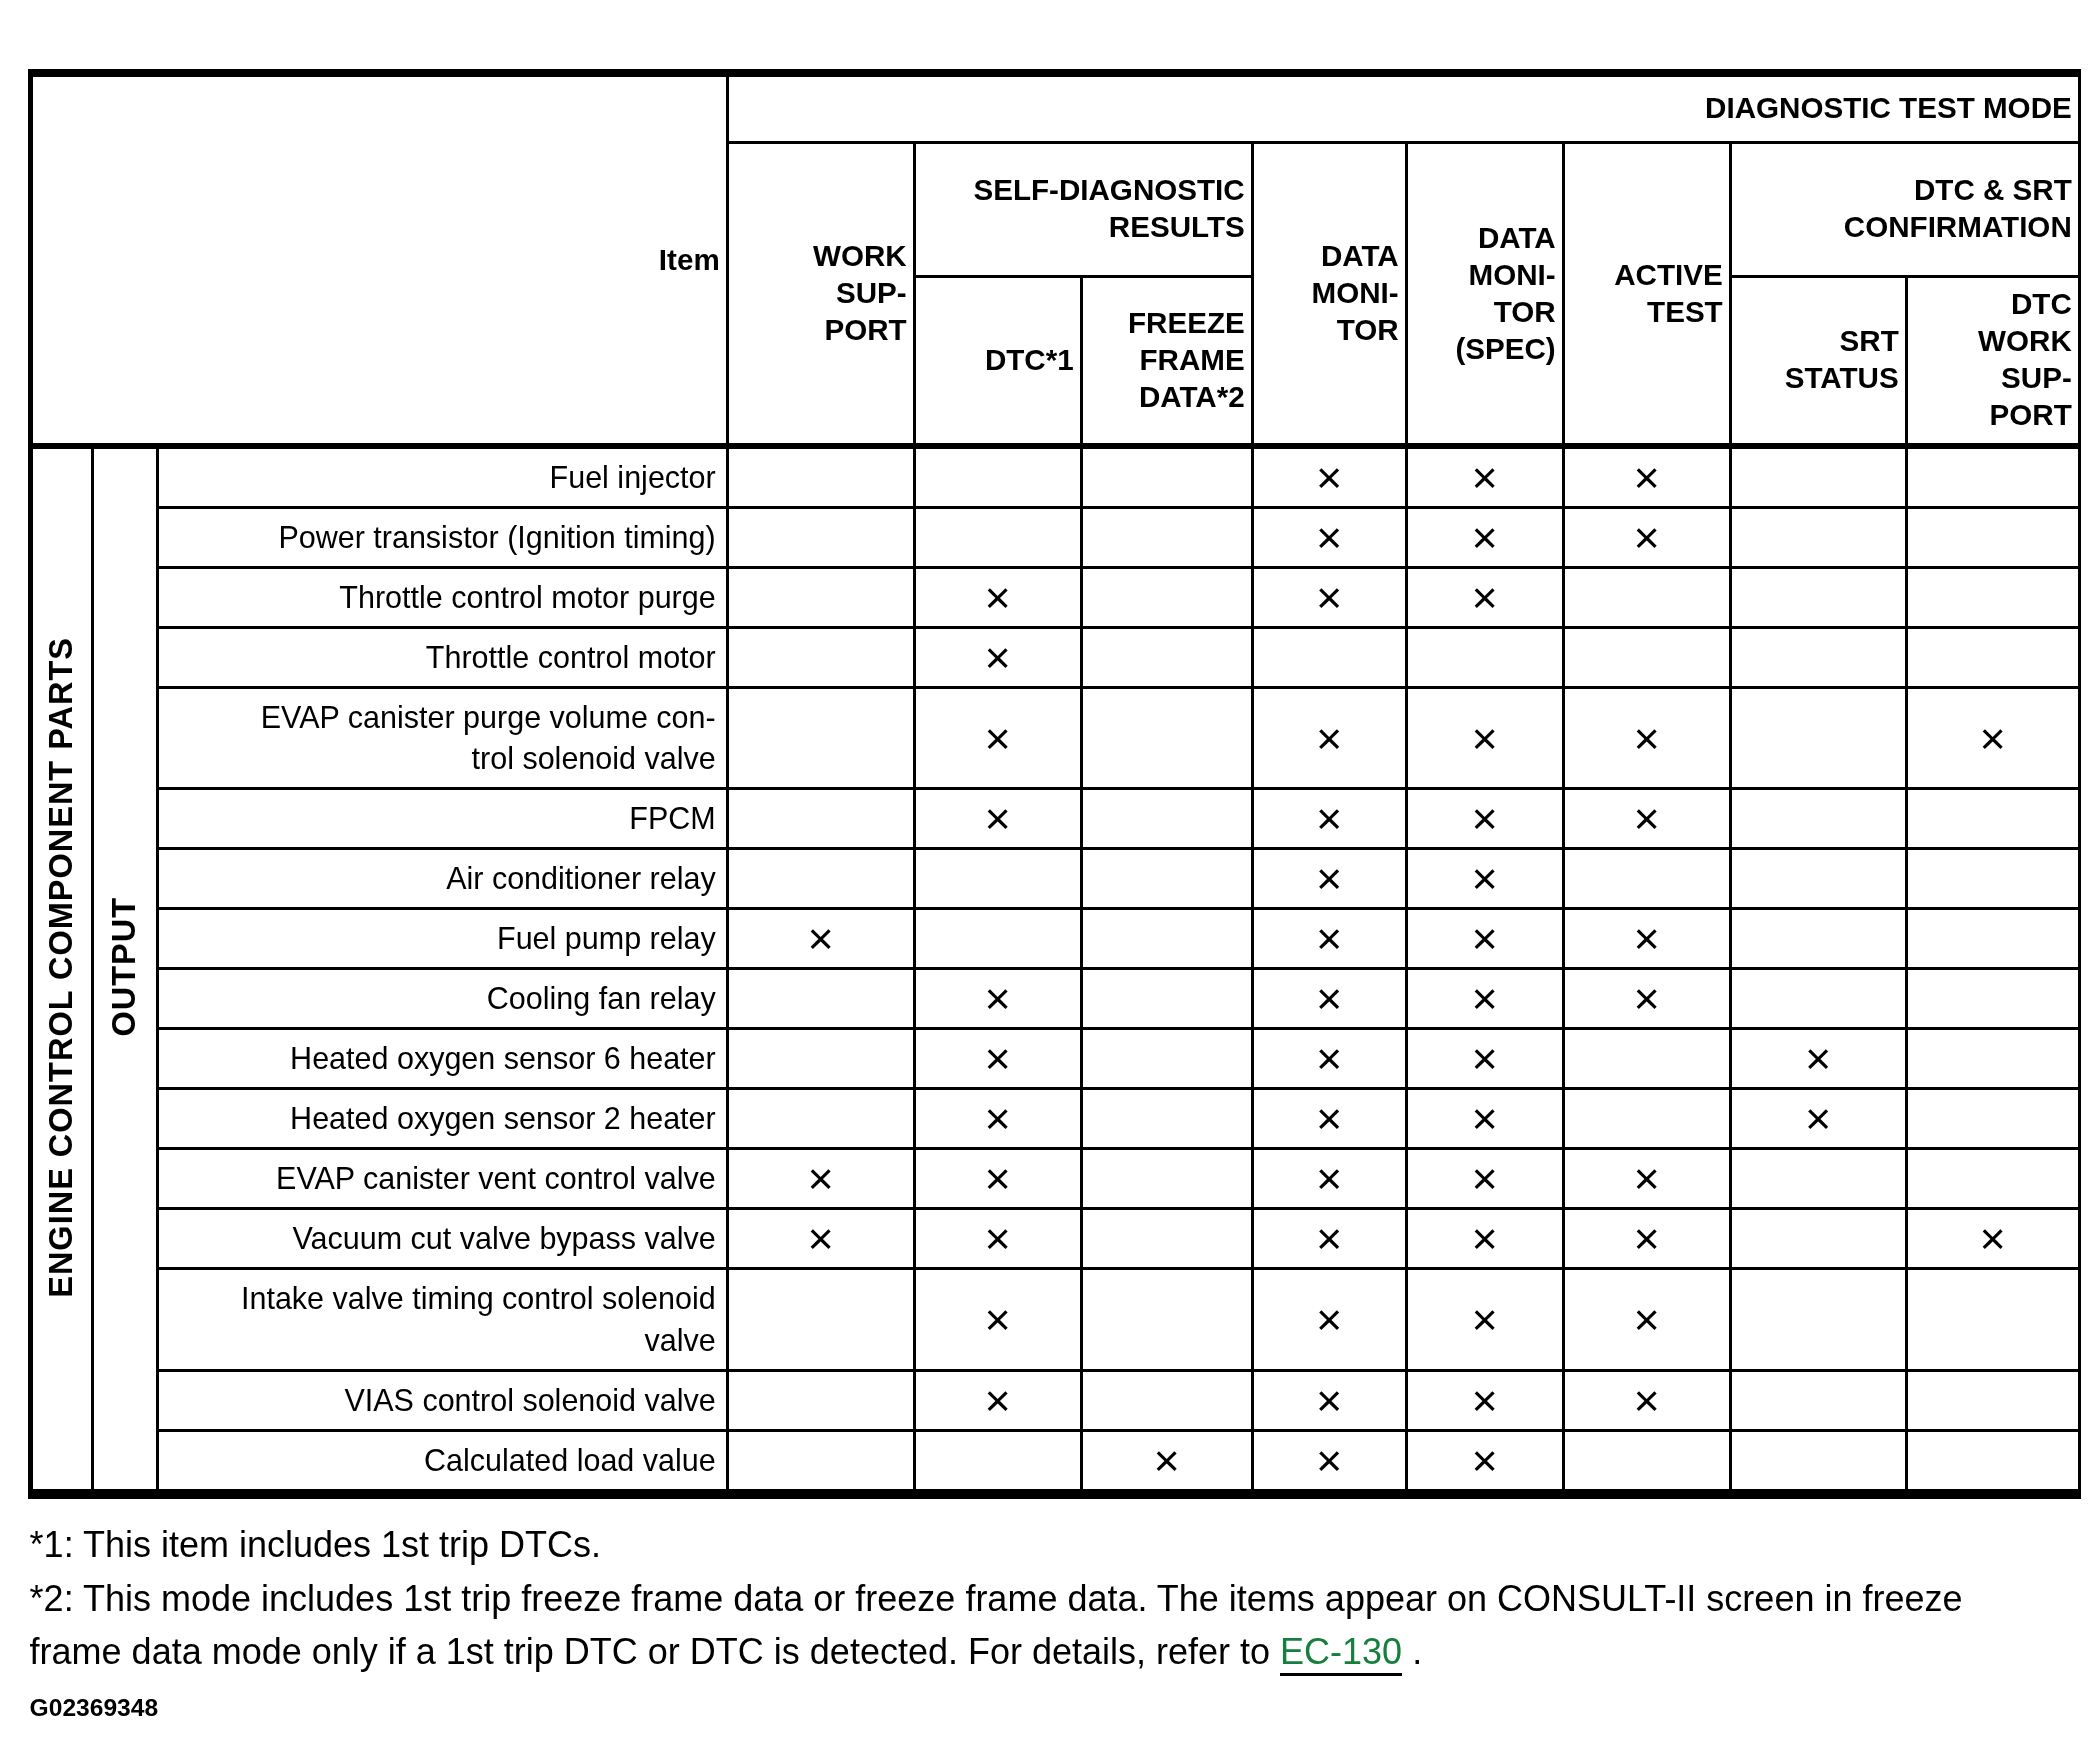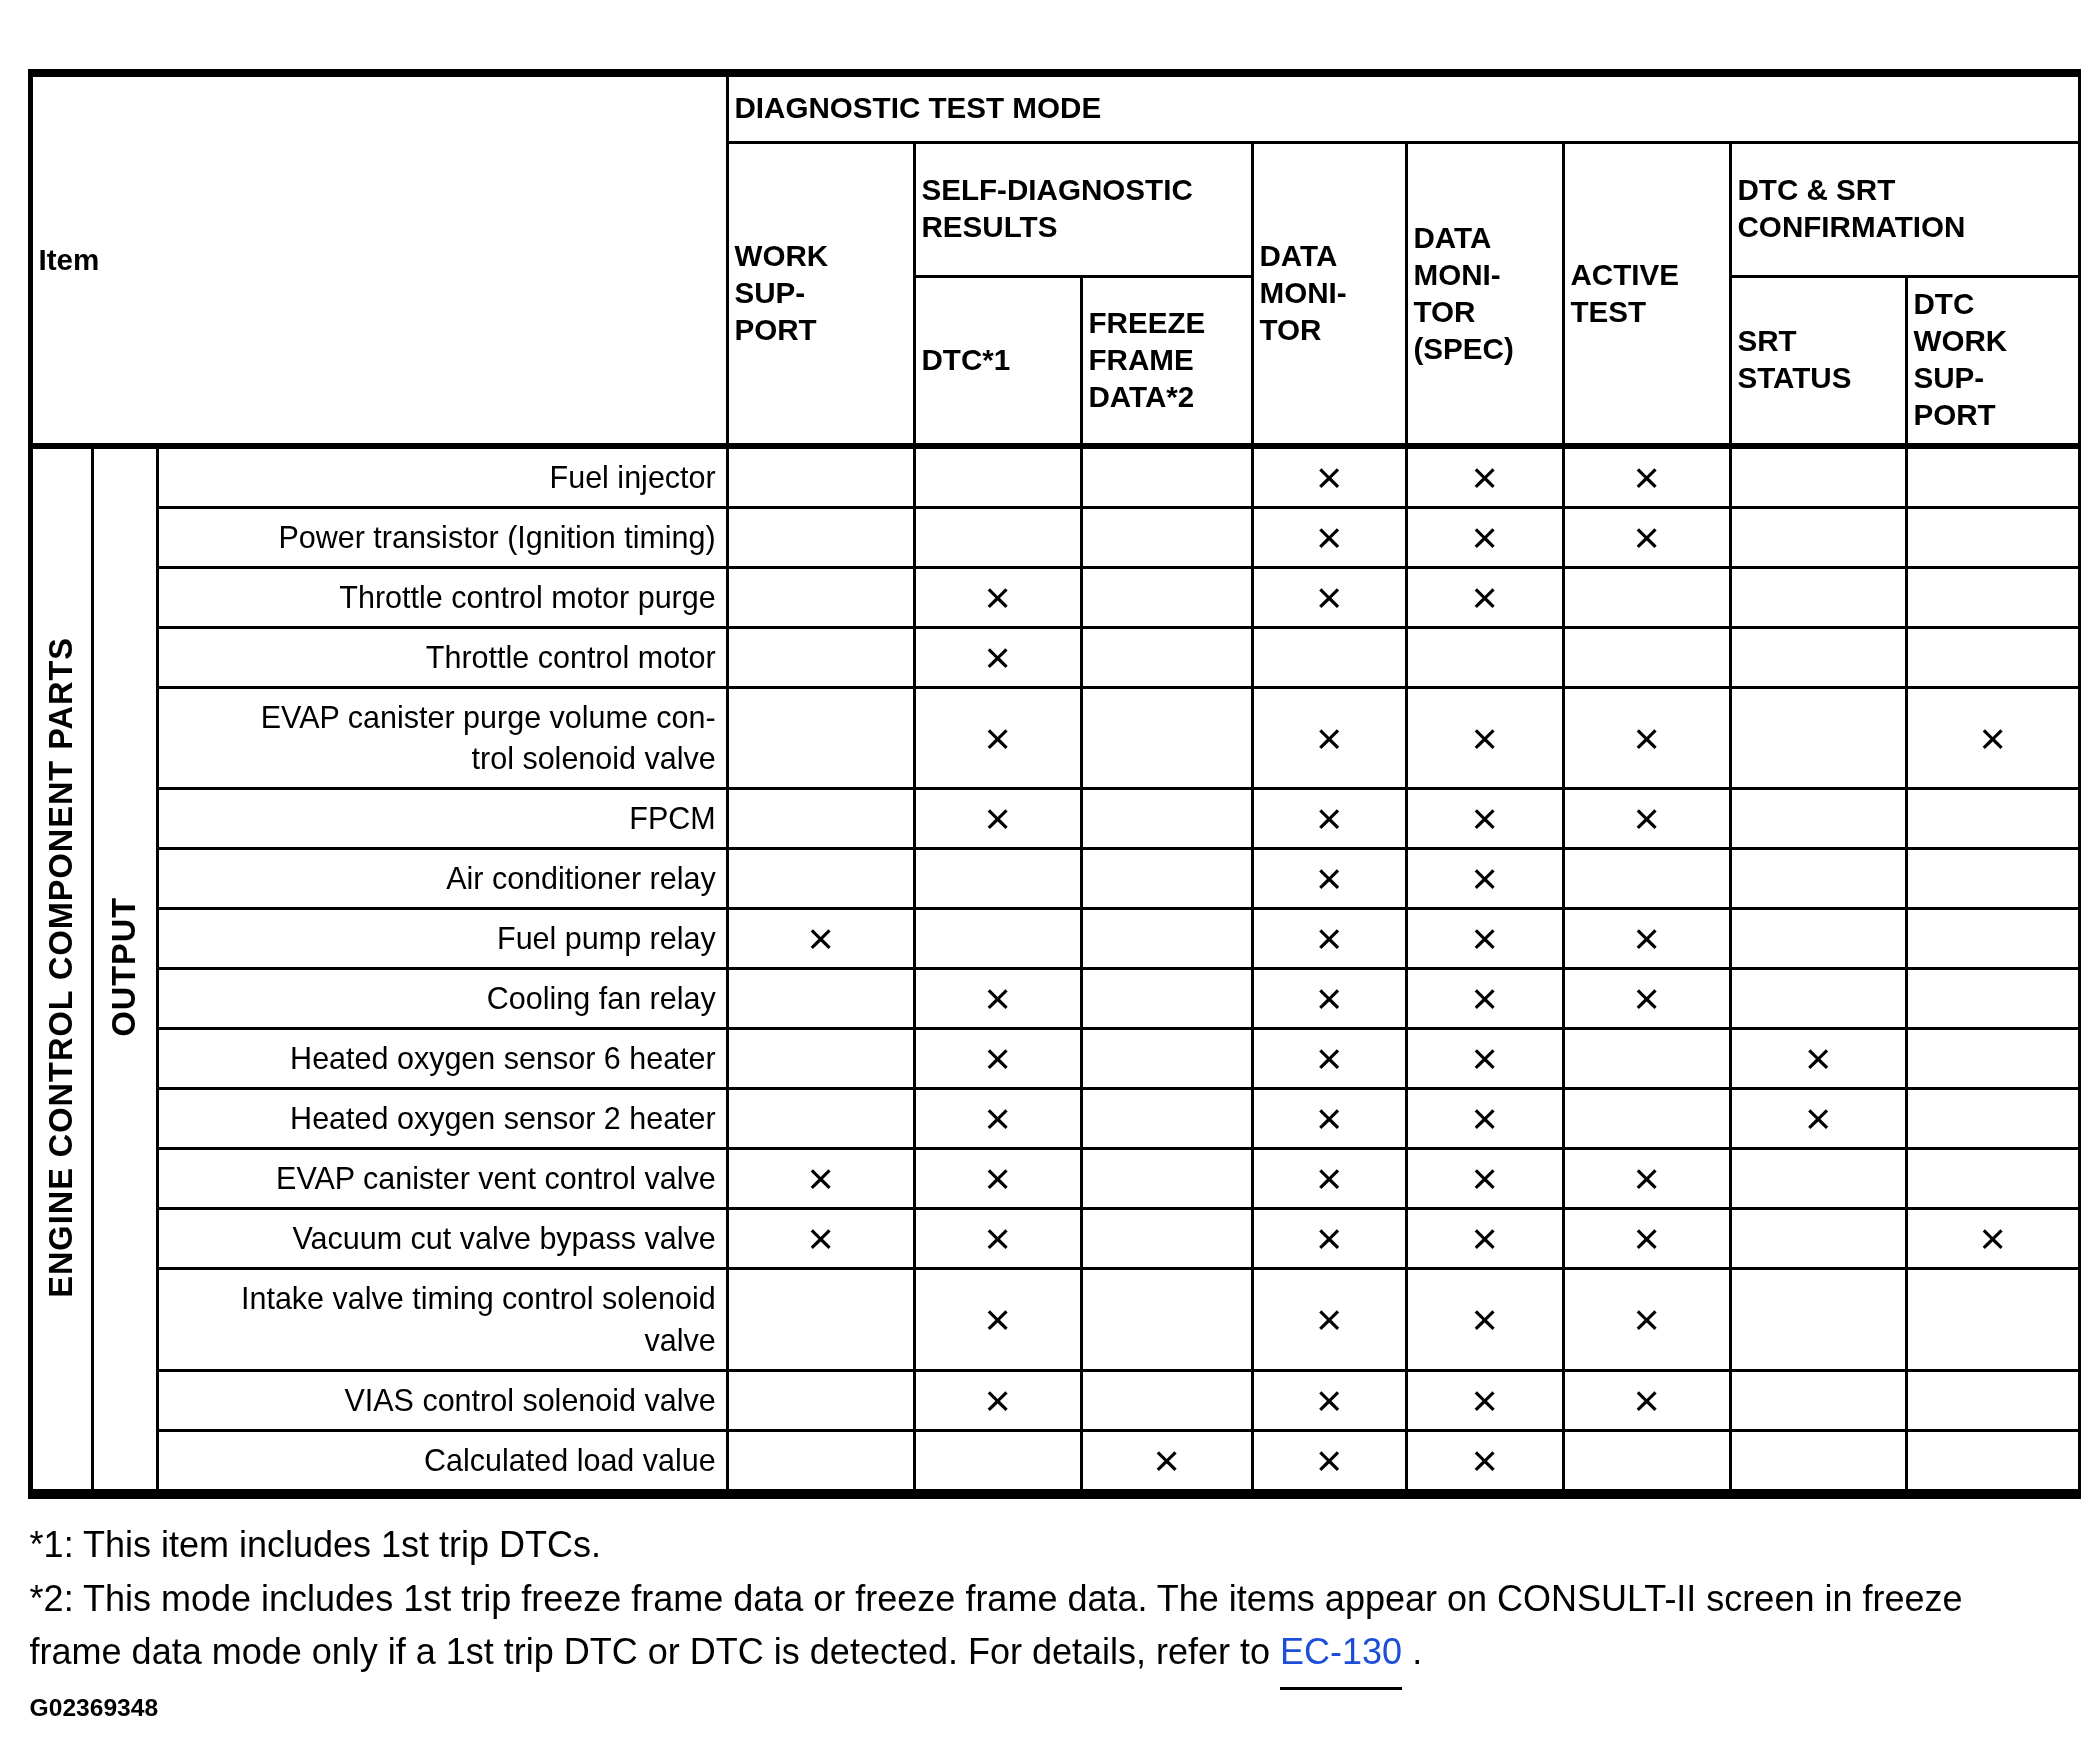--- a/index.html
+++ b/index.html
@@ -21,21 +21,21 @@
     border-right:3px solid #000;
   }
   .matrix th,.matrix td{
     border:3px solid #000;
     overflow:hidden;
   }
   .matrix th{
     font-weight:bold;
     font-size:29.6px;
     line-height:1.25;
-    text-align:left;
+    text-align:right;
     vertical-align:middle;
     white-space:pre-line;
     padding:3.9px 5.9px;
   }
   th.row1{height:56px;}
   th.row2{height:123px;}
   th.row3{height:158px;}
   th.hdr-bottom{border-bottom:6.9px solid #000;}
 
   td.item-cell{
@@ -71,24 +71,24 @@
   }
 
   .footnotes{
     width:2033px;
     margin:19.7px 0 0 29.6px;
     font-size:36px;
     line-height:1.48;
   }
   .footnotes p{margin:0;}
   .ec-link{
-    color:#1d4ed8;
+    color:#15803d;
     text-decoration:none;
     border-bottom:3px solid #000;
-    padding-bottom:15px;
+    padding-bottom:1px;
   }
   .figure-code{
     margin:15.8px 0 0 29.6px;
     font-size:24.6px;
     font-weight:bold;
   }
 </style>
 </head>
 <body>
 

